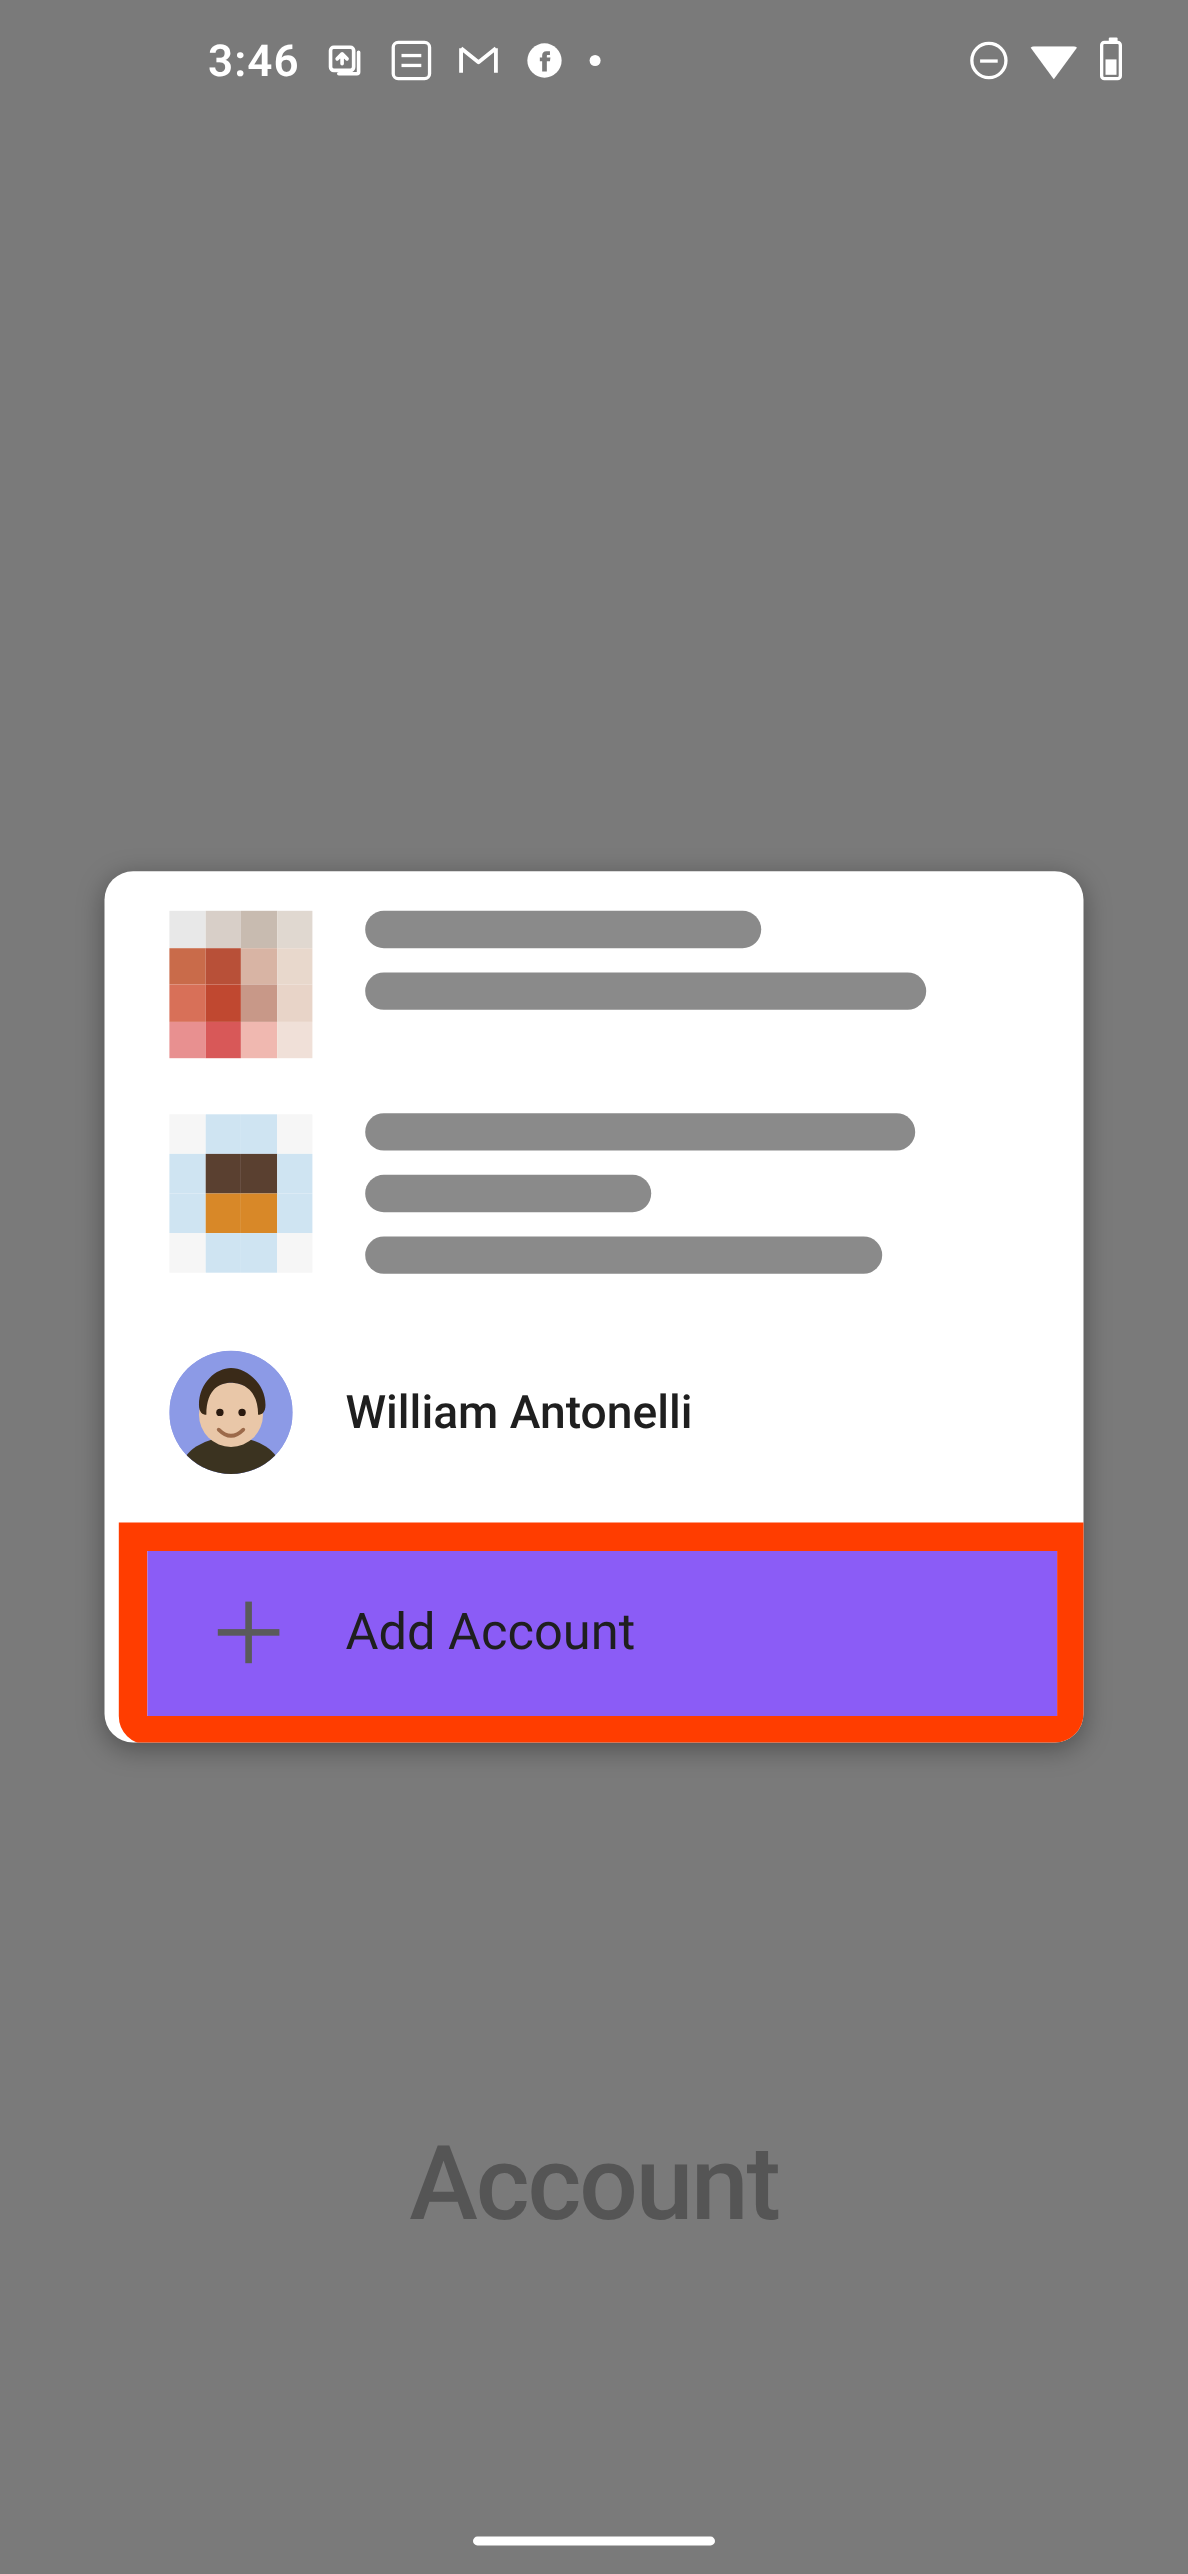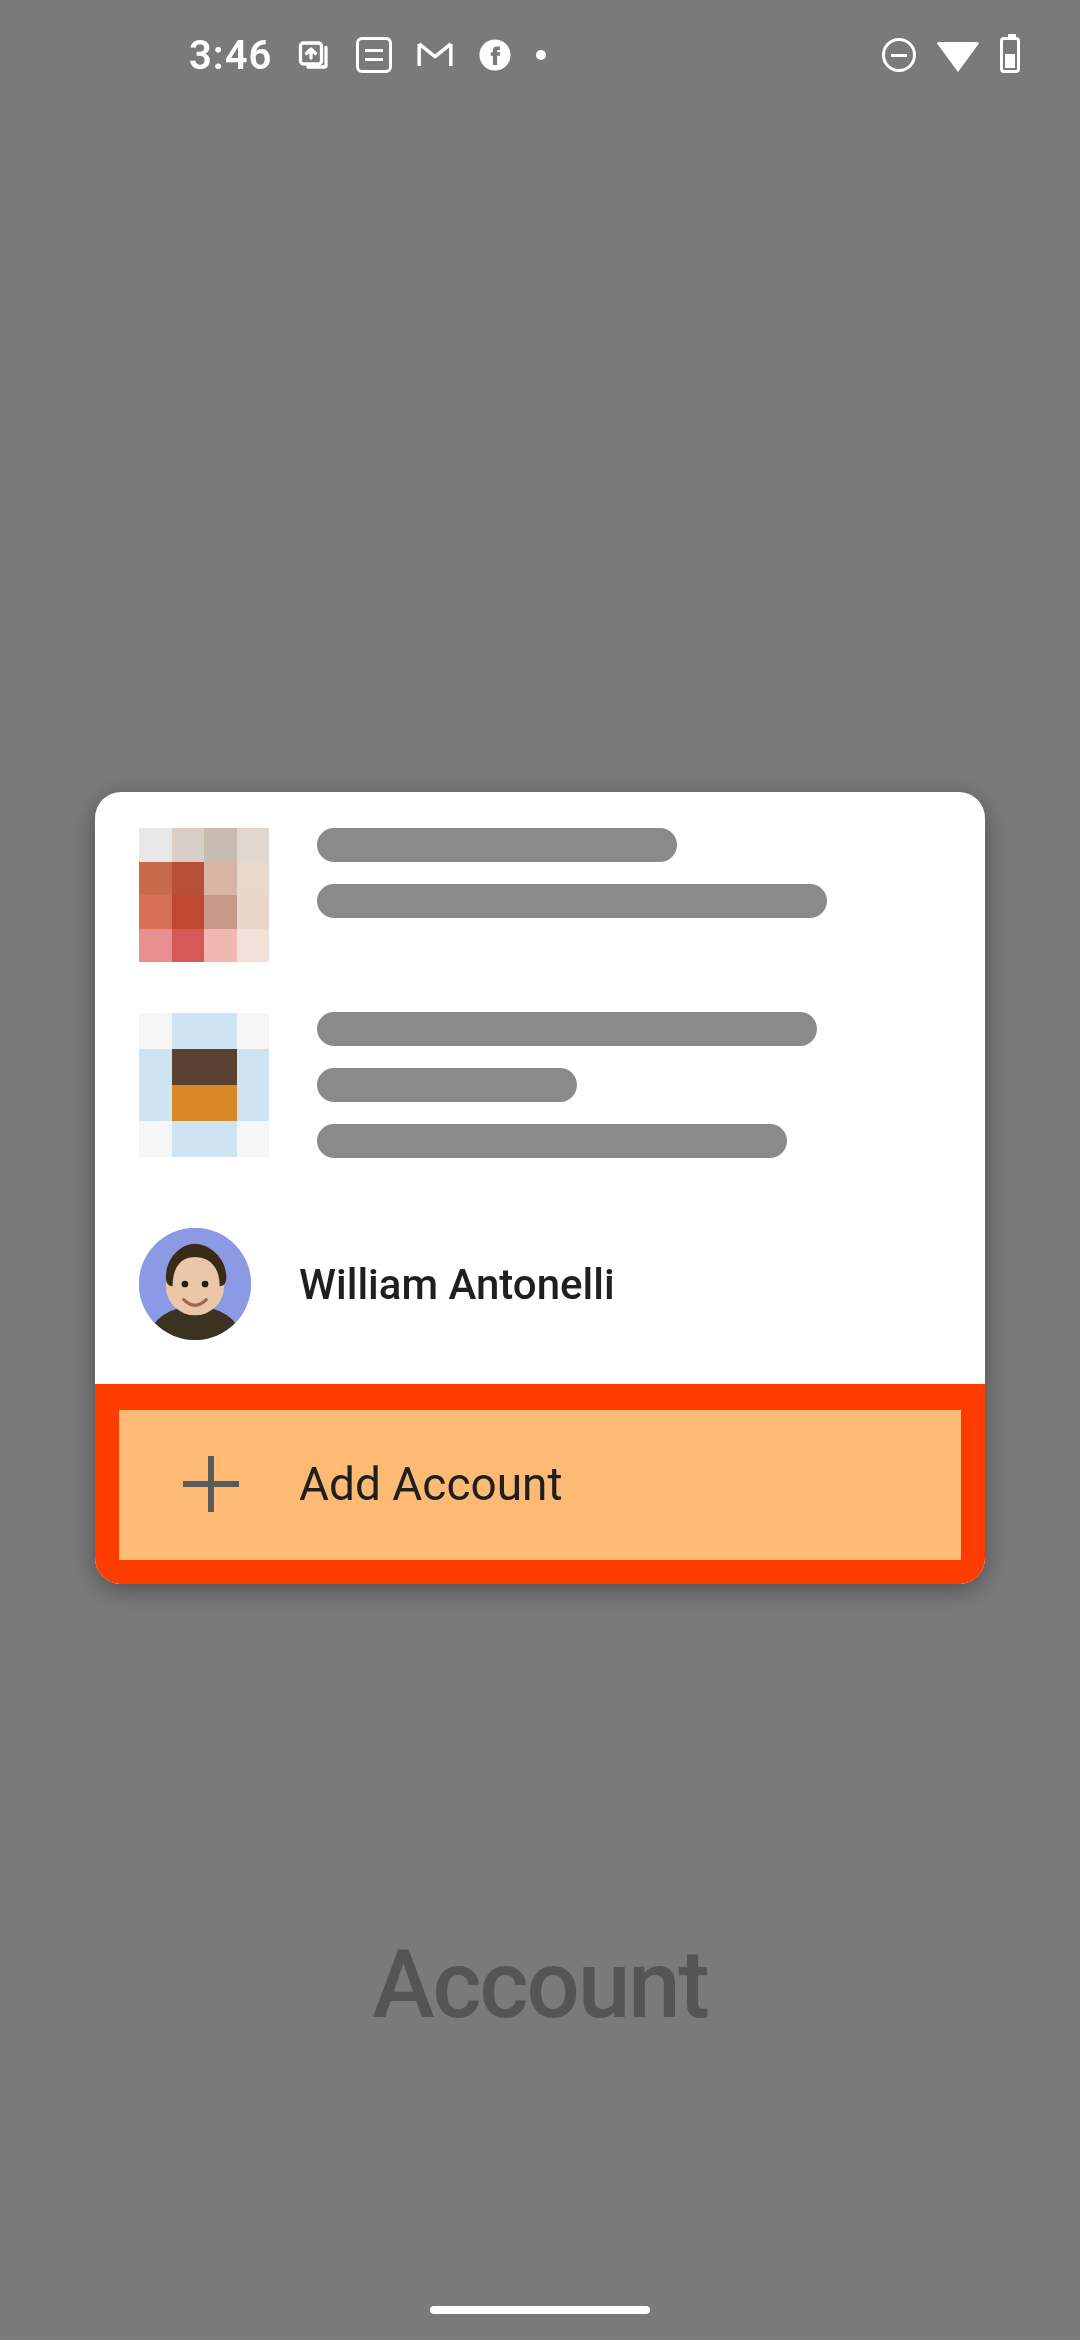--- a/index.html
+++ b/index.html
@@ -52,20 +52,21 @@
   
   .card {
     position: absolute;
     left: 95px;
     top: 792px;
     width: 890px;
     background: #fff;
     border-radius: 26px;
     box-shadow: 0 6px 24px rgba(0,0,0,.35);
     overflow: hidden;
+    padding-left: 15px;
   }
   .acct-row {
     display: flex;
     align-items: center;
     padding: 30px 28px 30px 44px;
     gap: 48px;
   }
   .avatar {
     width: 112px; height: 112px; border-radius: 50%;
     background: #8c9ae6;
@@ -92,21 +93,21 @@
 
   
   .highlight-wrap {
     border: 26px solid #ff3d00;
     border-radius: 0 0 26px 26px;
     margin: 0 -2px -2px -2px;
   }
   .add-row {
     display: flex; align-items: center; gap: 60px;
     padding: 46px 28px 48px 64px;
-    background: #fdba74;
+    background: #8b5cf6;
   }
   .plus {
     width: 56px; height: 56px; position: relative;
   }
   .plus::before, .plus::after {
     content:""; position:absolute; background:#5a5a5a;
   }
   .plus::before { left: 0; right: 0; top: 50%; height: 6px; transform: translateY(-50%); }
   .plus::after  { top: 0; bottom: 0; left: 50%; width: 6px; transform: translateX(-50%); }
   .add-label { font-size: 46px; color: #1f1f1f; }

